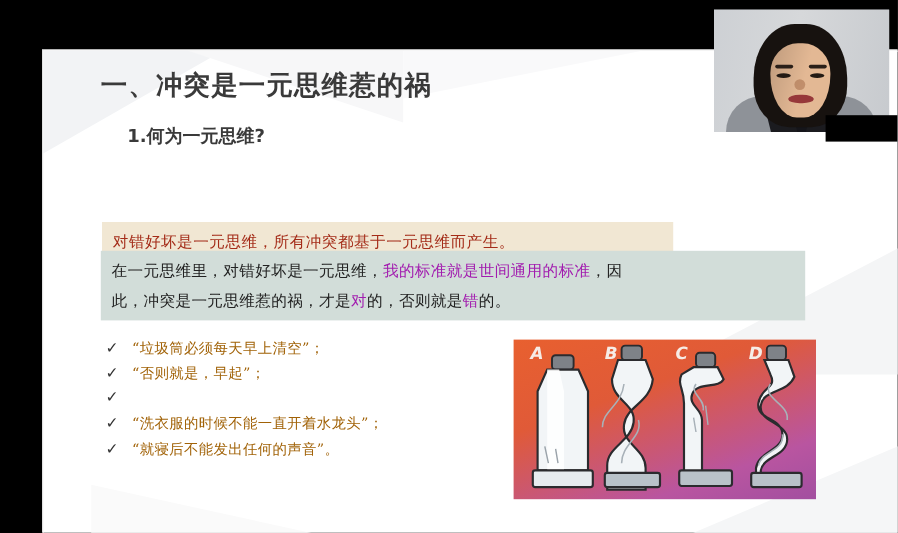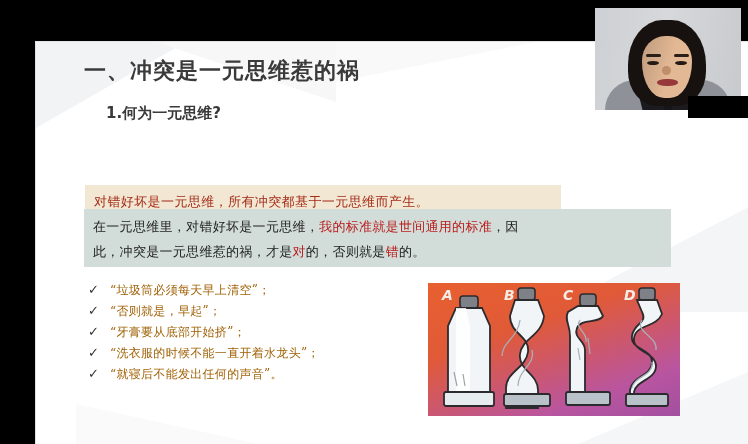--- a/index.html
+++ b/index.html
@@ -33,21 +33,21 @@
   #cream-box{position:absolute;left:49px;top:127px;width:476px;height:26px;
              background:#f1e7d3;display:flex;align-items:flex-end;margin-top:16px;}
   #cream-text{padding-left:9px;font-size:13px;color:#a42c18;white-space:nowrap;
               font-family:"DejaVu Serif","Liberation Serif",serif;letter-spacing:.4px;}
 
   
   #green-box{position:absolute;left:48px;top:167px;width:587px;height:58px;
              background:#d2ddd9;padding:5px 8px 0 9px;box-sizing:border-box;}
   .gline{font-size:13px;color:#222;line-height:25px;white-space:nowrap;
          font-family:"DejaVu Serif","Liberation Serif",serif;letter-spacing:.3px;}
-  .red{color:#b91c1c;}
+  .red{color:#a21caf;}
 
   
   #checklist{position:absolute;left:52px;top:240px;}
   .ck-row{display:flex;align-items:baseline;height:21px;}
   .ck-mark{width:22px;font-size:13px;color:#333;font-family:"DejaVu Sans",sans-serif;}
   .ck-text{font-size:12px;color:#a16207;white-space:nowrap;
            font-family:"DejaVu Serif","Liberation Serif",serif;letter-spacing:.3px;}
 
   
   #pic{position:absolute;left:392px;top:241px;width:252px;height:133px;
@@ -118,21 +118,20 @@
       <div class="ck-row">
         <span class="ck-mark">✓</span>
         <span class="ck-text">“垃圾筒必须每天早上清空”；</span>
       </div>
       <div class="ck-row">
         <span class="ck-mark">✓</span>
         <span class="ck-text">“否则就是，早起”；</span>
       </div>
       <div class="ck-row">
         <span class="ck-mark">✓</span>
-        <span class="ck-text">“牙膏要从底部开始挤”；</span>
       </div>
       <div class="ck-row">
         <span class="ck-mark">✓</span>
         <span class="ck-text">“洗衣服的时候不能一直开着水龙头”；</span>
       </div>
       <div class="ck-row">
         <span class="ck-mark">✓</span>
         <span class="ck-text">“就寝后不能发出任何的声音”。</span>
       </div>
     </div>

